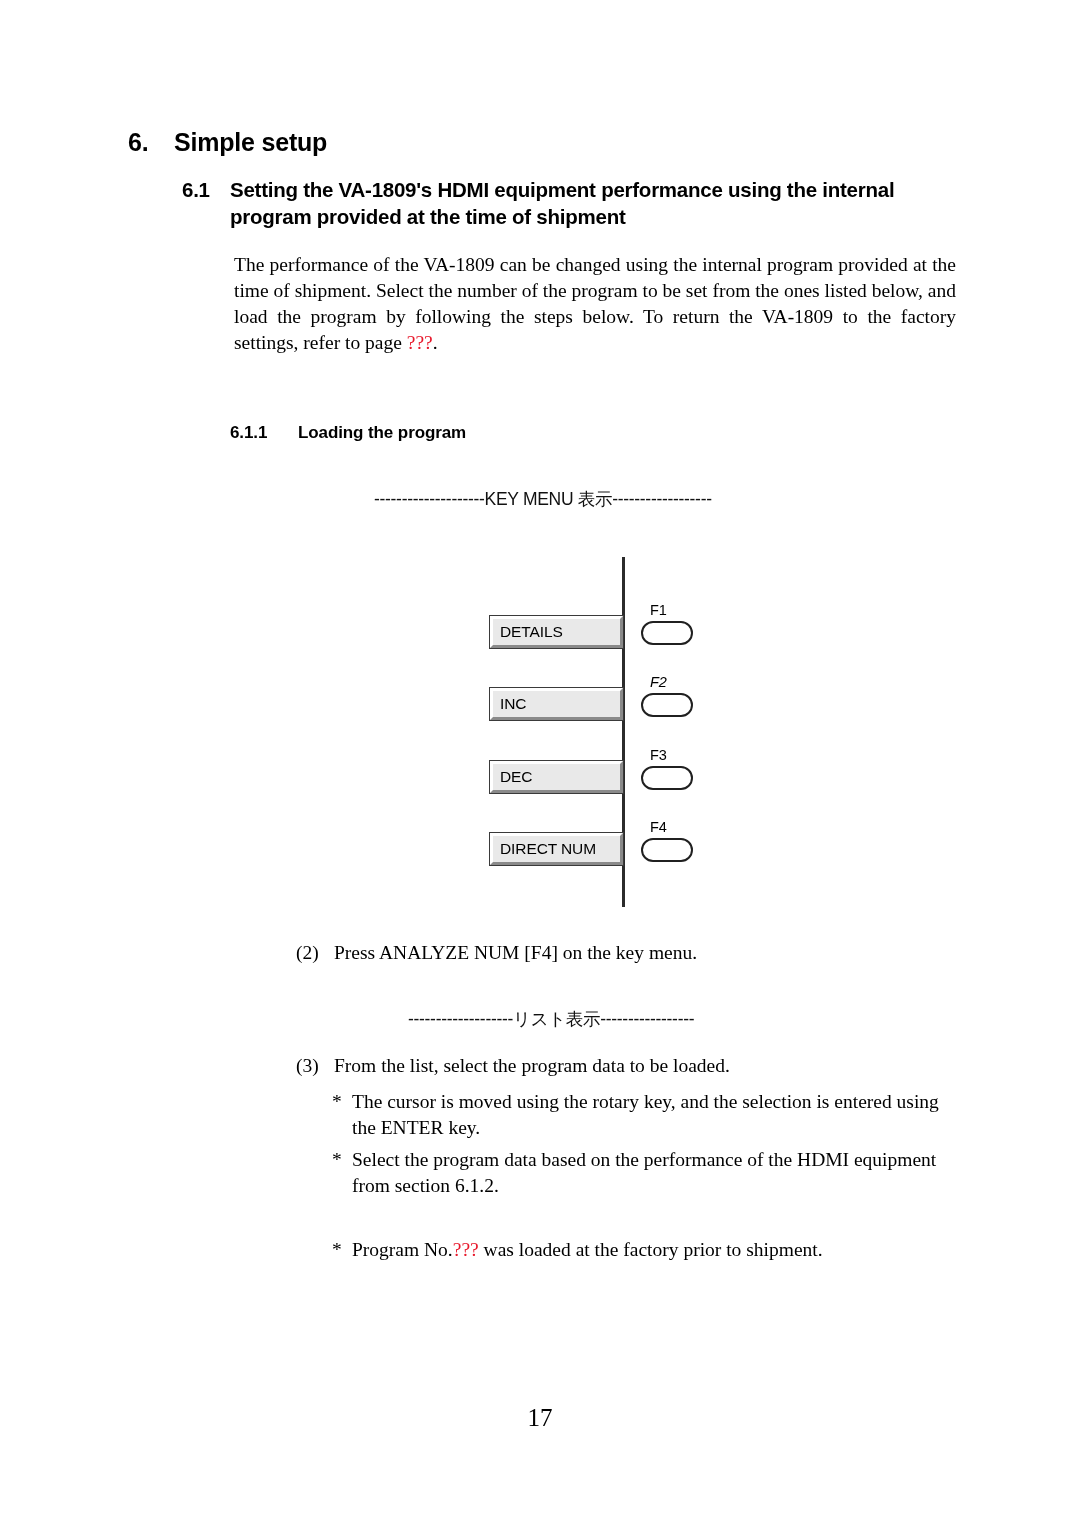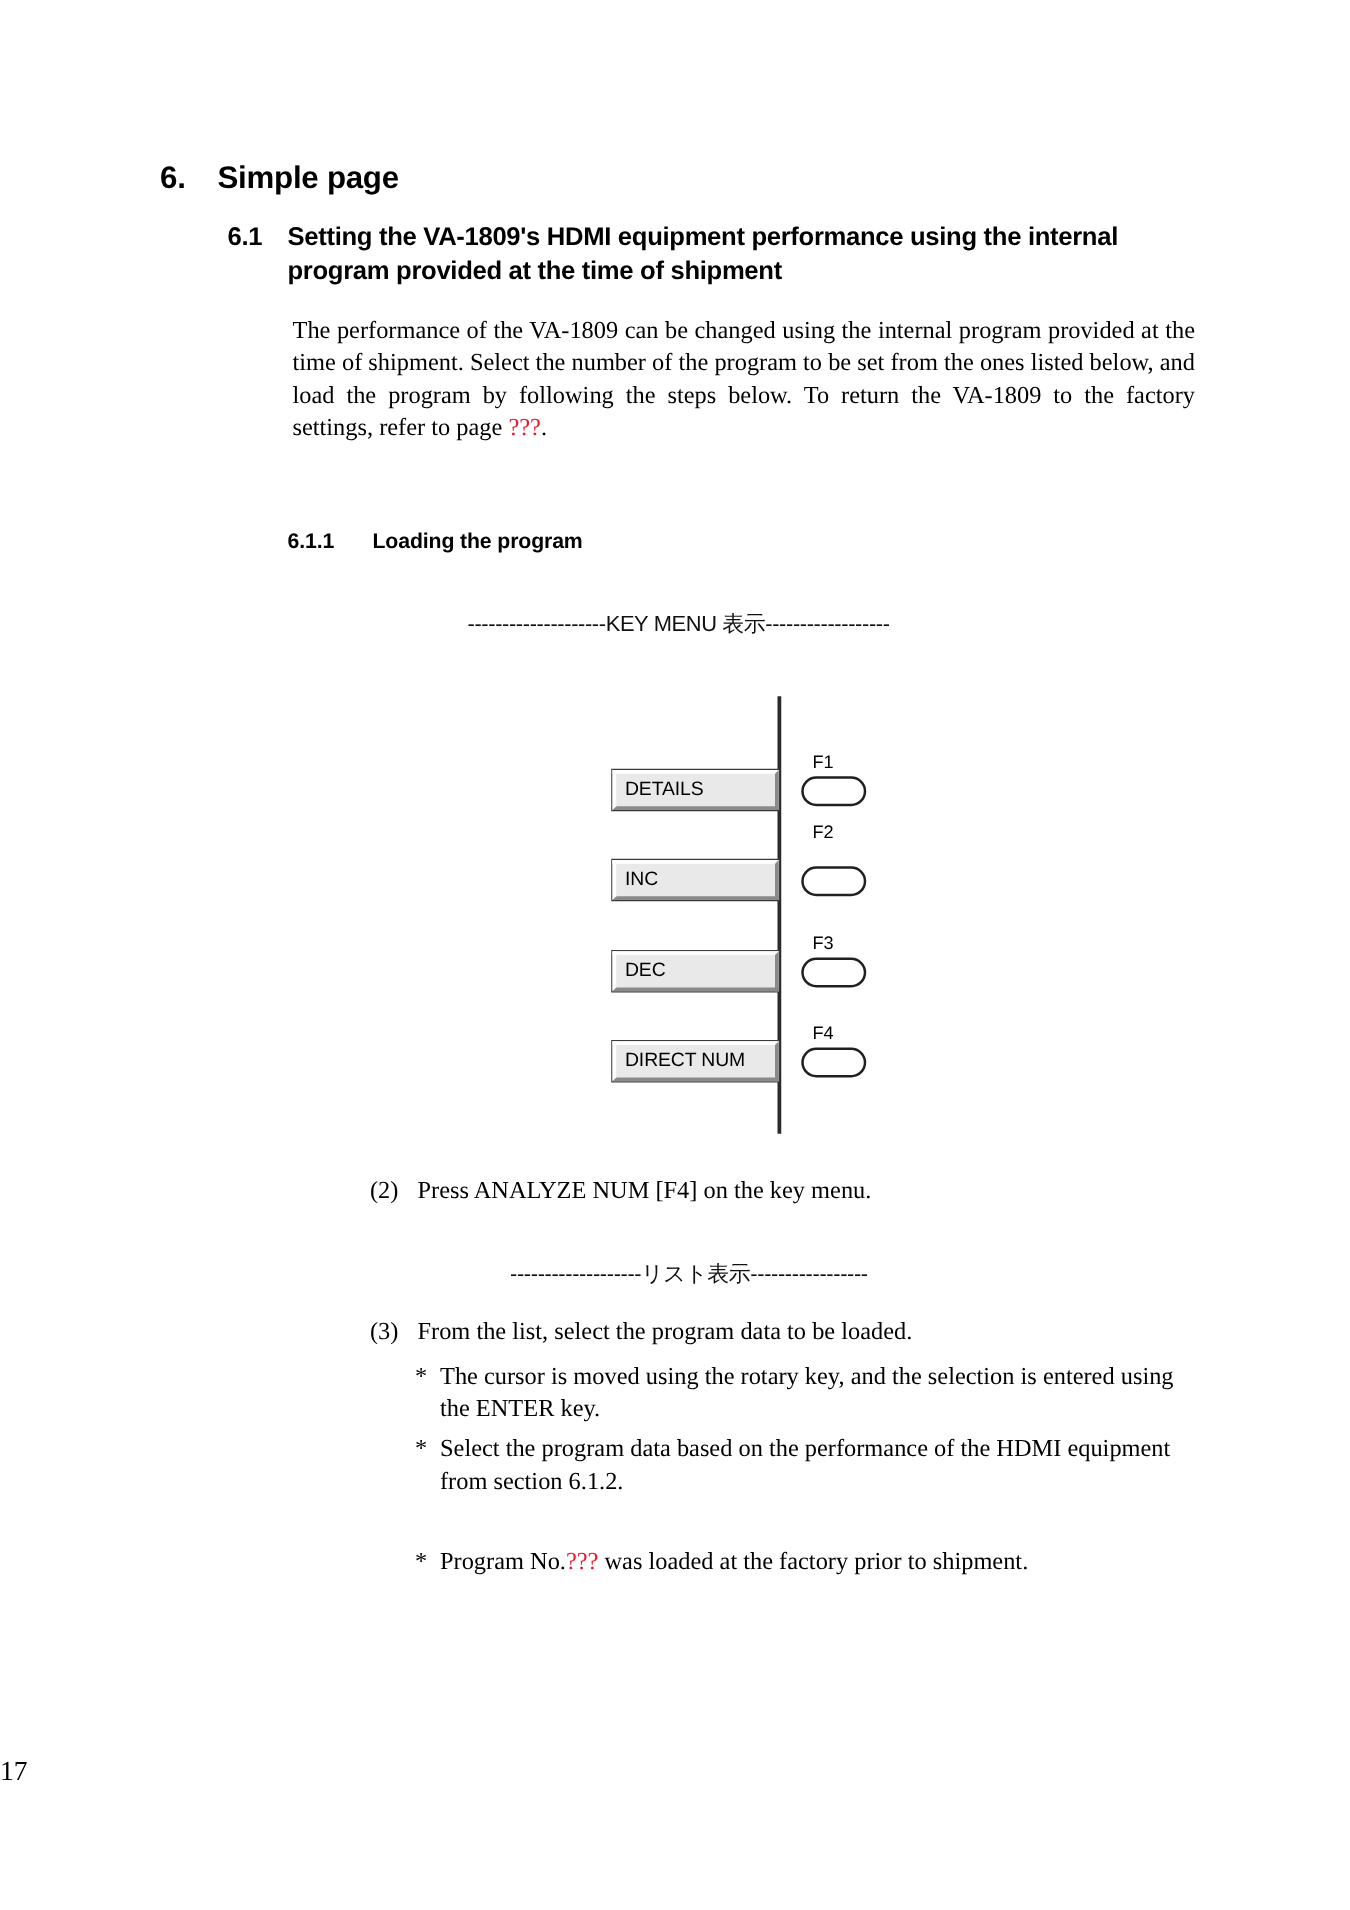--- a/index.html
+++ b/index.html
@@ -185,41 +185,41 @@
   .fk4 { top: 288px; }
 
   .fkey-label {
     position: absolute;
     left: 180px;
     font-family: "Liberation Sans", "DejaVu Sans", sans-serif;
     font-size: 14.5px;
     color: #000;
   }
   .fkl1 { top: 52px; }
-  .fkl2 { top: 108px; }
+  .fkl2 { top: 124px; font-style: italic; }
   .fkl3 { top: 197px; }
   .fkl4 { top: 269px; }
 
   
   .page-number {
     position: absolute;
     left: 0;
     right: 0;
     top: 1404px;
-    text-align: left;
-    font-size: 22px;
+    text-align: center;
+    font-size: 25px;
   }
 </style>
 </head>
 <body>
 
 <div class="page">
 
   <div class="h1-row">
-    <span class="num">6.</span><span>Simple page</span>
+    <span class="num">6.</span><span>Simple setup</span>
   </div>
 
   <div class="h2-block">
     <span class="num">6.1</span>
     <span class="txt">Setting the VA-1809's HDMI equipment performance using the internal program provided at the time of shipment</span>
   </div>
 
   <p class="para"><span>The performance of the VA-1809 can be changed using the internal program provided at the time of shipment.   Select the number of the program to be set from the ones listed below, and load the program by following the steps below.   To return the VA-1809 to the factory settings, refer to page </span><span class="red">???</span><span>.</span></p>
 
   <div class="h3-row">

